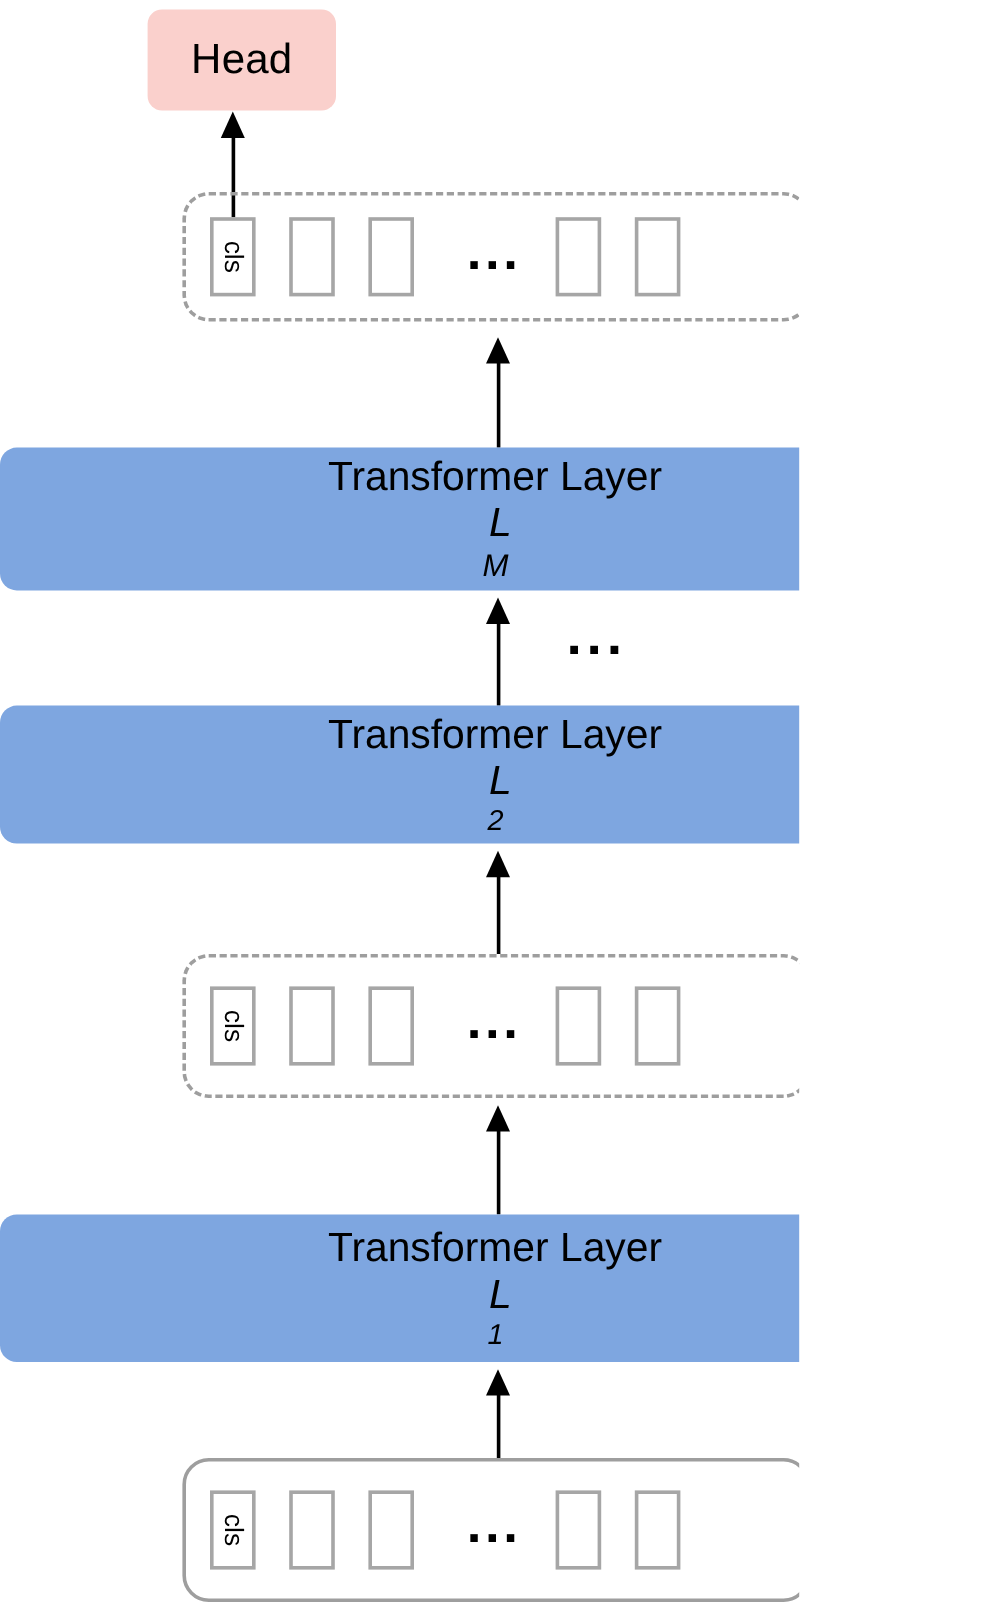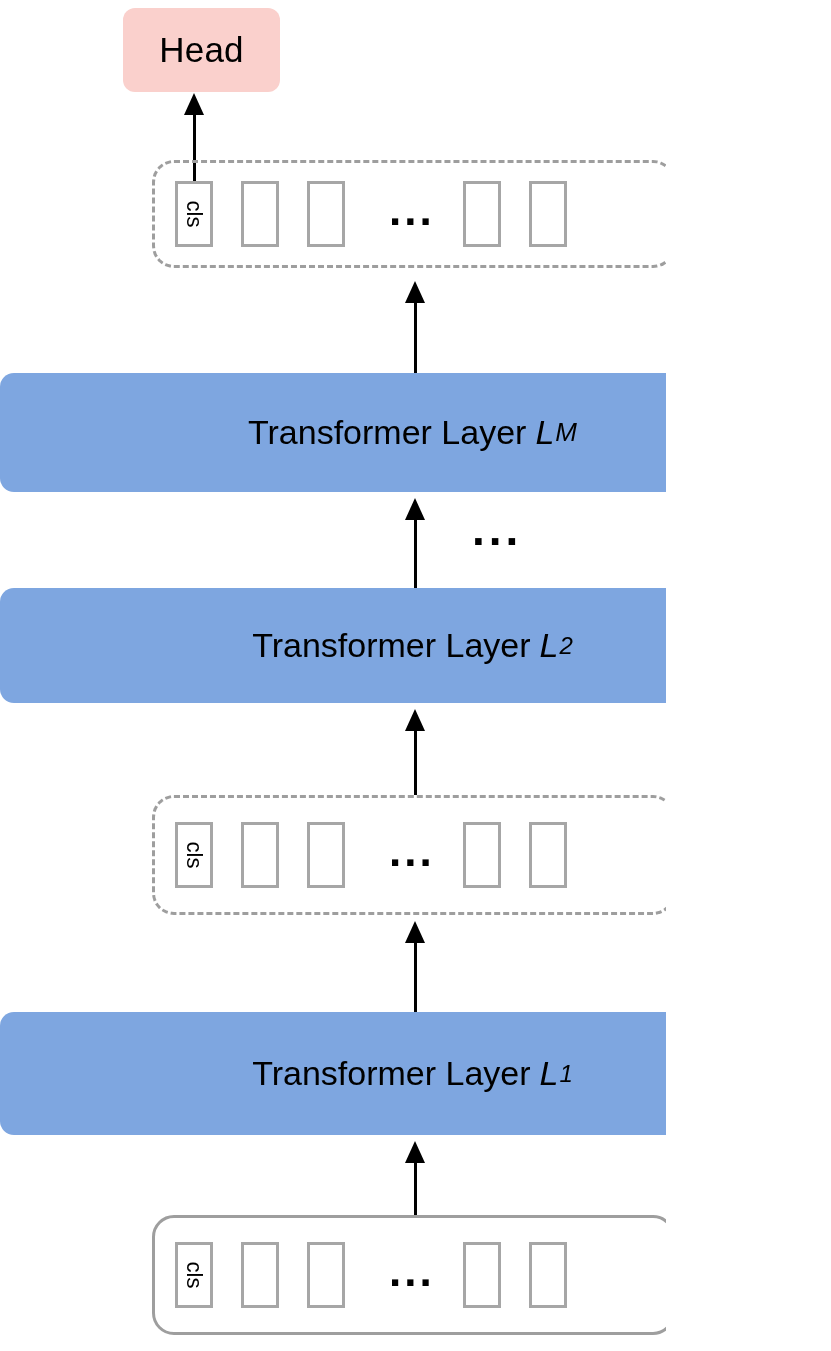--- a/index.html
+++ b/index.html
@@ -41,20 +41,21 @@
     left: 0px;
     width: 825px;
     background: #7EA6E0;
     border-radius: 14px;
     display: flex;
     align-items: center;
     justify-content: center;
     font-size: 34px;
     color: #000000;
     white-space: nowrap;
+    flex-direction: column;
   }
   .layer-bar .lbl-main { }
   .layer-bar .lbl-sym {
     font-style: italic;
     margin-left: 9px;
   }
   .layer-bar .lbl-sub {
     font-style: italic;
     font-size: 24px;
     vertical-align: sub;

